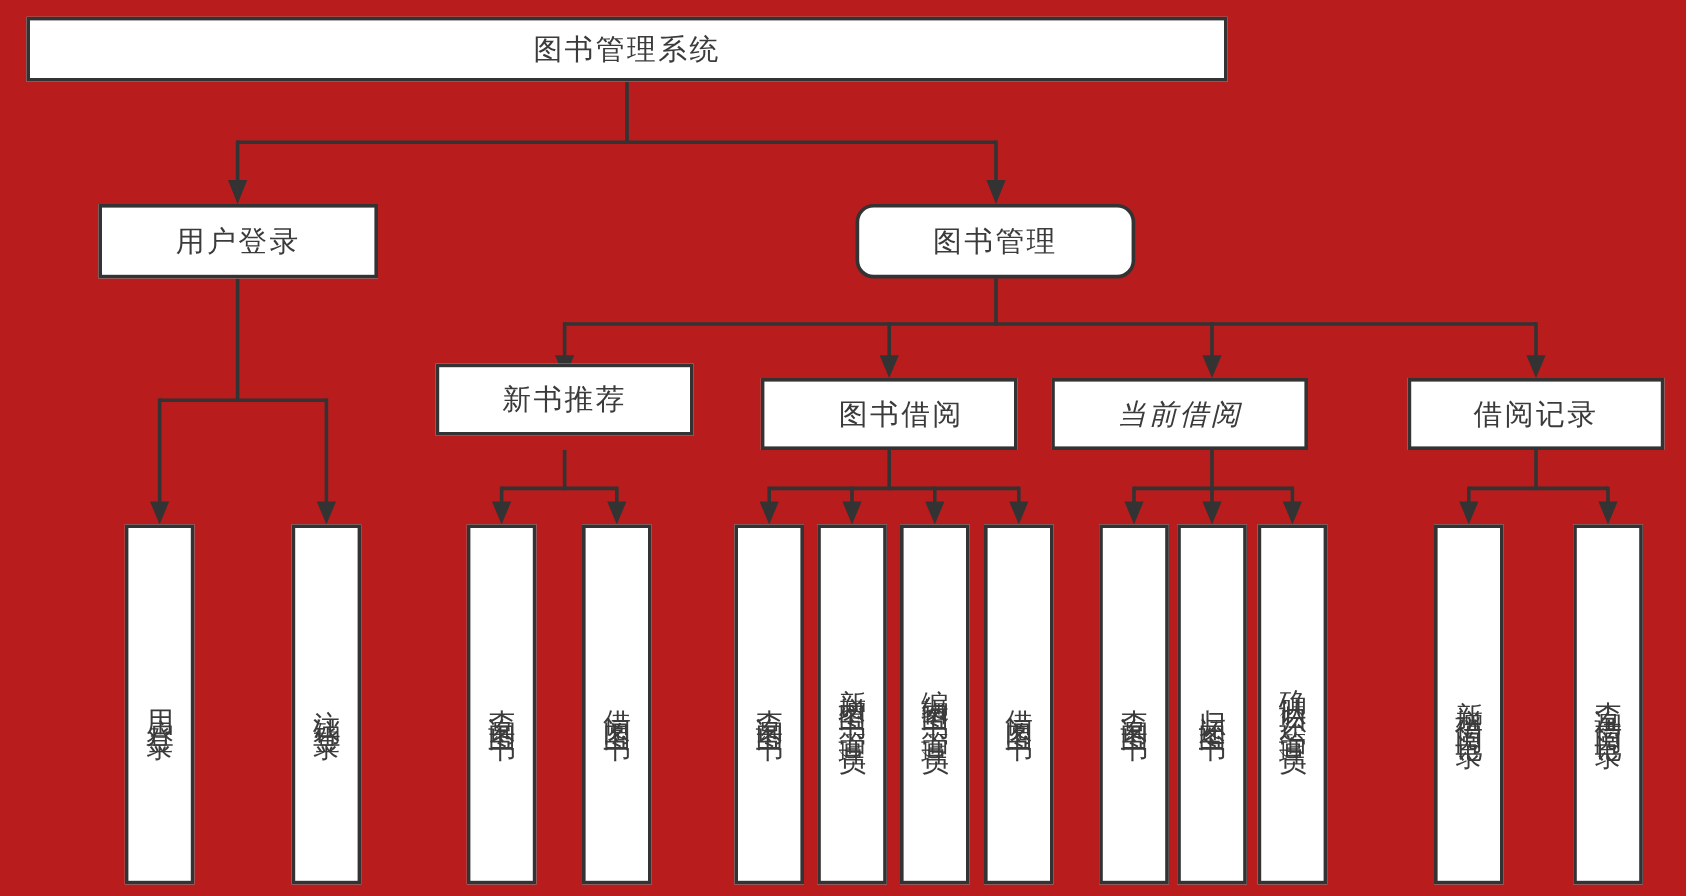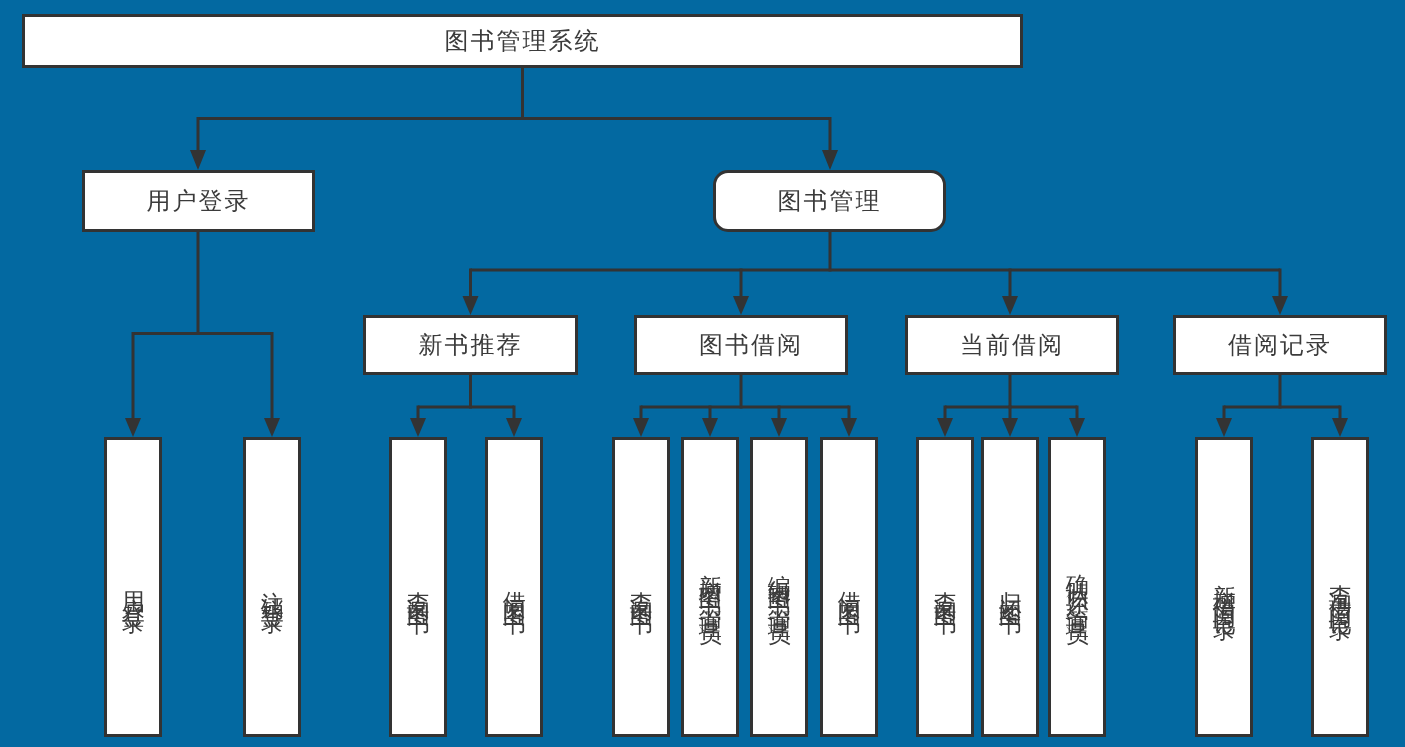--- a/index.html
+++ b/index.html
@@ -3,21 +3,21 @@
 <meta charset="utf-8">
 <style>
   * { margin: 0; padding: 0; box-sizing: border-box; }
   html, body { background: #ffffff; }
   body { font-family: "Liberation Sans", sans-serif; }
 
   .canvas {
     position: relative;
     width: 1405px;
     height: 747px;
-    background: #0369a1;
+    background: #b91c1c;
     overflow: hidden;
   }
 
   .connectors {
     position: absolute;
     left: 0; top: 0;
     width: 1405px; height: 747px;
     z-index: 1;
   }
 
@@ -43,23 +43,23 @@
   }
 
   
   .n-root { left: 22px; top: 14px; width: 1001px; height: 54px; font-size: 23px; }
 
   
   .n-user-login       { left: 82px;  top: 170px; width: 233px; height: 62px; }
   .n-book-management  { left: 713px; top: 170px; width: 233px; height: 62px; border-radius: 15px; }
 
   
-  .n-new-book  { left: 363px;  top: 315px; width: 215px; height: 60px; text-align: right; }
+  .n-new-book  { left: 363px;  top: 303px; width: 215px; height: 60px; text-align: right; }
   .n-borrowing { left: 634px;  top: 315px; width: 214px; height: 60px; padding-left: 20px; }
-  .n-current   { left: 905px;  top: 315px; width: 214px; height: 60px; }
+  .n-current   { left: 876px;  top: 315px; width: 214px; height: 60px; font-style: italic; }
   .n-records   { left: 1173px; top: 315px; width: 214px; height: 60px; }
 
   
   .leaf { top: 437px; width: 58px; height: 300px; }
   .n-leaf-user-login     { left: 104px; }
   .n-leaf-logout         { left: 243px; }
   .n-leaf-query-a        { left: 389px; }
   .n-leaf-borrow-a       { left: 485px; }
   .n-leaf-query-b        { left: 612px; }
   .n-leaf-add-books      { left: 681px; }

